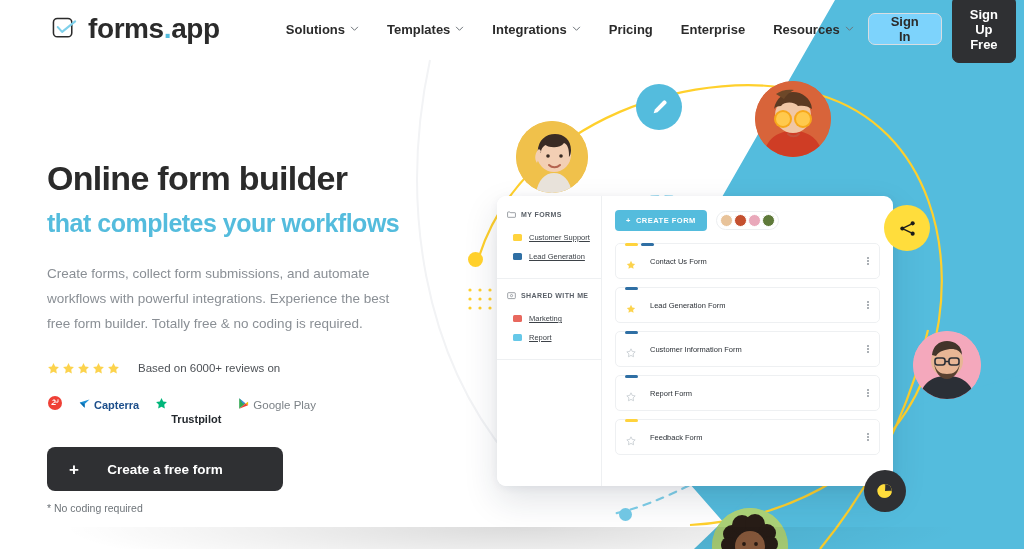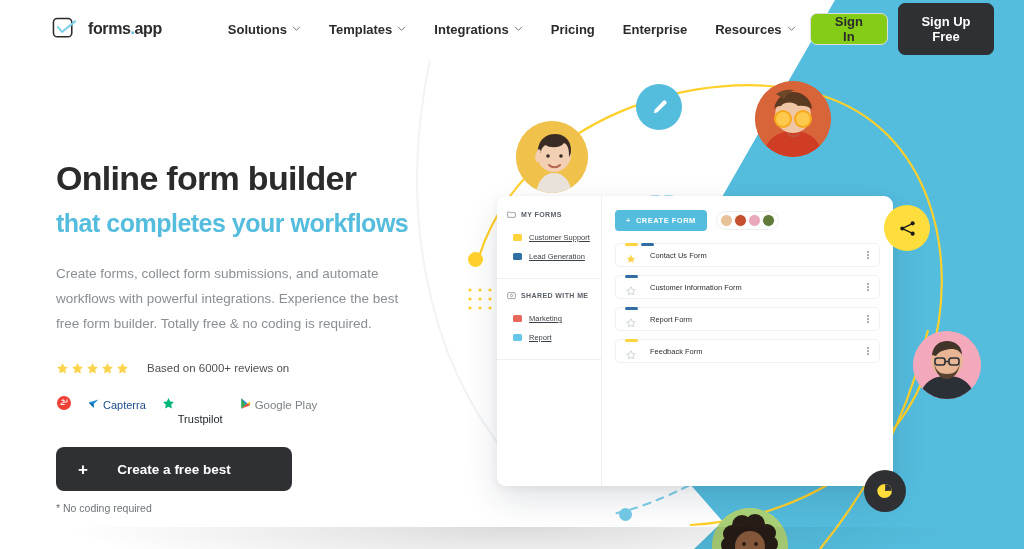--- a/index.html
+++ b/index.html
@@ -35,47 +35,47 @@
   }
 
   
   .header {
     position: relative; z-index: 30;
     height: 58px; display: flex; align-items: center;
     padding: 0 30px 0 52px;
   }
   .logo { display: flex; align-items: center; gap: 9px; cursor: pointer; }
   .logo-mark { width: 27px; height: 27px; flex: 0 0 27px; }
-  .logo-text { font-size: 16px; font-weight: 700; color: #2b2b2b; letter-spacing: -0.4px; }
+  .logo-text { font-size: 28px; font-weight: 700; color: #2b2b2b; letter-spacing: -0.4px; }
   .logo-text .dot { color: #54bcdd; }
 
   .nav { display: flex; align-items: center; margin-left: 52px; gap: 0; }
   .nav-item {
     display: flex; align-items: center; gap: 5px;
     font-size: 13px; font-weight: 700; color: #2b2b2b;
     padding: 6px 14px; cursor: pointer; white-space: nowrap;
   }
   .caret { display: inline-block; width: 9px; height: 9px; position: relative; top: -1px; }
   .caret svg { display: block; }
 
   .header-actions { margin-left: auto; display: flex; align-items: center; gap: 10px; }
   .btn-signin {
     font-size: 13px; font-weight: 700; color: #2b2b2b;
-    background: #84cc16; border: 1px solid #d9dde2; border-radius: 7px;
+    background: #7dd3fc; border: 1px solid #d9dde2; border-radius: 7px;
     padding: 0 22px; cursor: pointer;
   }
   .btn-signup {
     font-size: 13px; font-weight: 700; color: #fff;
     background: #2f3033; border: 1px solid #2f3033; border-radius: 7px;
     padding: 10px 17px; cursor: pointer;
   }
 
   
   .hero-left {
-    position: absolute; left: 56px; top: 158px; width: 400px; z-index: 20;
+    position: absolute; left: 47px; top: 158px; width: 400px; z-index: 20;
   }
   .hero-title {
     font-size: 34px; line-height: 1.18; font-weight: 700;
     color: #2b2b2b; letter-spacing: -0.7px;
   }
   .hero-subtitle {
     font-size: 25px; line-height: 1.2; font-weight: 700;
     color: #54bcdd; letter-spacing: -0.5px; margin-top: 10px;
   }
   .hero-desc {
@@ -84,21 +84,21 @@
   }
 
   .reviews { margin-top: 24px; }
   .reviews-top { display: flex; align-items: center; gap: 18px; }
   .stars { display: flex; gap: 2px; }
   .star { width: 13px; height: 13px; display: block; }
   .reviews-label { font-size: 11.5px; color: #4d5156; }
 
   .review-logos { display: flex; align-items: center; gap: 16px; margin-top: 11px; }
   .rl { display: flex; align-items: center; gap: 3px; }
-  .rl-name { font-size: 11px; font-weight: 400; }
+  .rl-name { font-size: 11px; font-weight: 700; }
   .rl-capterra .rl-name { color: #1c4e8a; }
   .rl-trustpilot .rl-name { color: #24292e; margin-top: 28px; }
   .rl-googleplay .rl-name { color: #7c8287; font-weight: 400; font-size: 11.5px; }
 
   .cta {
     margin-top: 22px; width: 236px; height: 44px;
     background: #2f3033; color: #fff; border: none; border-radius: 8px;
     display: flex; align-items: center; justify-content: center; gap: 0;
     font-size: 13.5px; font-weight: 700; cursor: pointer; position: relative;
   }
@@ -141,21 +141,21 @@
     font-size: 7.5px; font-weight: 700; letter-spacing: 0.5px;
     padding: 6px 11px; display: flex; align-items: center; gap: 5px; cursor: pointer;
   }
   .mk-avatars {
     display: flex; align-items: center; background: #fff; border: 1px solid #eceef0;
     border-radius: 20px; padding: 2px 3px; gap: 1px;
   }
   .mk-av { width: 13px; height: 13px; border-radius: 50%; border: 1.5px solid #fff; }
 
   .mk-row {
-    position: relative; height: 24px; margin-bottom: 8px;
+    position: relative; height: 36px; margin-bottom: 8px;
     border: 1px solid #eef0f2; border-radius: 5px; background: #fff;
     display: flex; align-items: center; padding: 0 10px; cursor: pointer;
   }
   .mk-tag { position: absolute; top: -1.5px; height: 3px; border-radius: 2px; }
   .mk-tag.t1 { left: 9px; width: 13px; }
   .mk-tag.t2 { left: 25px; width: 13px; }
   .mk-star { width: 10px; height: 10px; flex: 0 0 10px; }
   .mk-row-label { font-size: 7.5px; color: #2b3036; margin-left: 14px; font-weight: 400; }
   .mk-kebab { margin-left: auto; display: flex; flex-direction: column; gap: 1.5px; align-items: center; }
   .mk-kebab i { width: 1.6px; height: 1.6px; background: #9aa0a6; border-radius: 50%; display: block; }
@@ -314,21 +314,21 @@
               <path d="M4 21.5 L15.5 12 L20.5 15.2 Z" fill="#ea4335"></path>
             </svg>
           </span>
           <span class="rl-name">Google Play</span>
         </div>
       </div>
     </div>
 
     <button class="cta">
       <span class="plus">+</span>
-      <span>Create a free best</span>
+      <span>Create a free form</span>
     </button>
     <div class="cta-note">* No coding required</div>
   </div>
 
   <div class="visual">
     <svg width="1024" height="549" viewBox="0 0 1024 549">
 
       <path d="M478 260 C 520 120, 700 60, 820 95 C 930 128, 962 255, 930 360 C 898 465, 790 520, 690 525" fill="none" stroke="#ffd02c" stroke-width="2.2"></path>
 
       <path d="M820 549 C 860 500, 905 430, 928 330" fill="none" stroke="#ffd02c" stroke-width="2.2"></path>
@@ -423,20 +423,32 @@
               <path fill="#fcd34d" d="M12 2l3.1 6.3 6.9 1-5 4.9 1.2 6.9L12 17.8 5.8 21.1 7 14.2 2 9.3l6.9-1z"></path>
             </svg></span>
         <span class="mk-row-label">Contact Us Form</span>
         <span class="mk-kebab">
             <i></i>
             <i></i>
             <i></i>
           </span>
       </div>
 
+      <div class="mk-row">
+        <span class="mk-tag t1" style="background:#2f6fa4"></span>
+        <span class="mk-star"><svg viewBox="0 0 24 24" width="10" height="10">
+              <path fill="#fcd34d" d="M12 2l3.1 6.3 6.9 1-5 4.9 1.2 6.9L12 17.8 5.8 21.1 7 14.2 2 9.3l6.9-1z"></path>
+            </svg></span>
+        <span class="mk-row-label">Lead Generation Form</span>
+        <span class="mk-kebab">
+            <i></i>
+            <i></i>
+            <i></i>
+          </span>
+      </div>
 
       <div class="mk-row">
         <span class="mk-tag t1" style="background:#2f6fa4"></span>
         <span class="mk-star"><svg viewBox="0 0 24 24" width="10" height="10">
               <path fill="none" stroke="#c7ccd1" stroke-width="2" d="M12 2l3.1 6.3 6.9 1-5 4.9 1.2 6.9L12 17.8 5.8 21.1 7 14.2 2 9.3l6.9-1z"></path>
             </svg></span>
         <span class="mk-row-label">Customer Information Form</span>
         <span class="mk-kebab">
             <i></i>
             <i></i>

